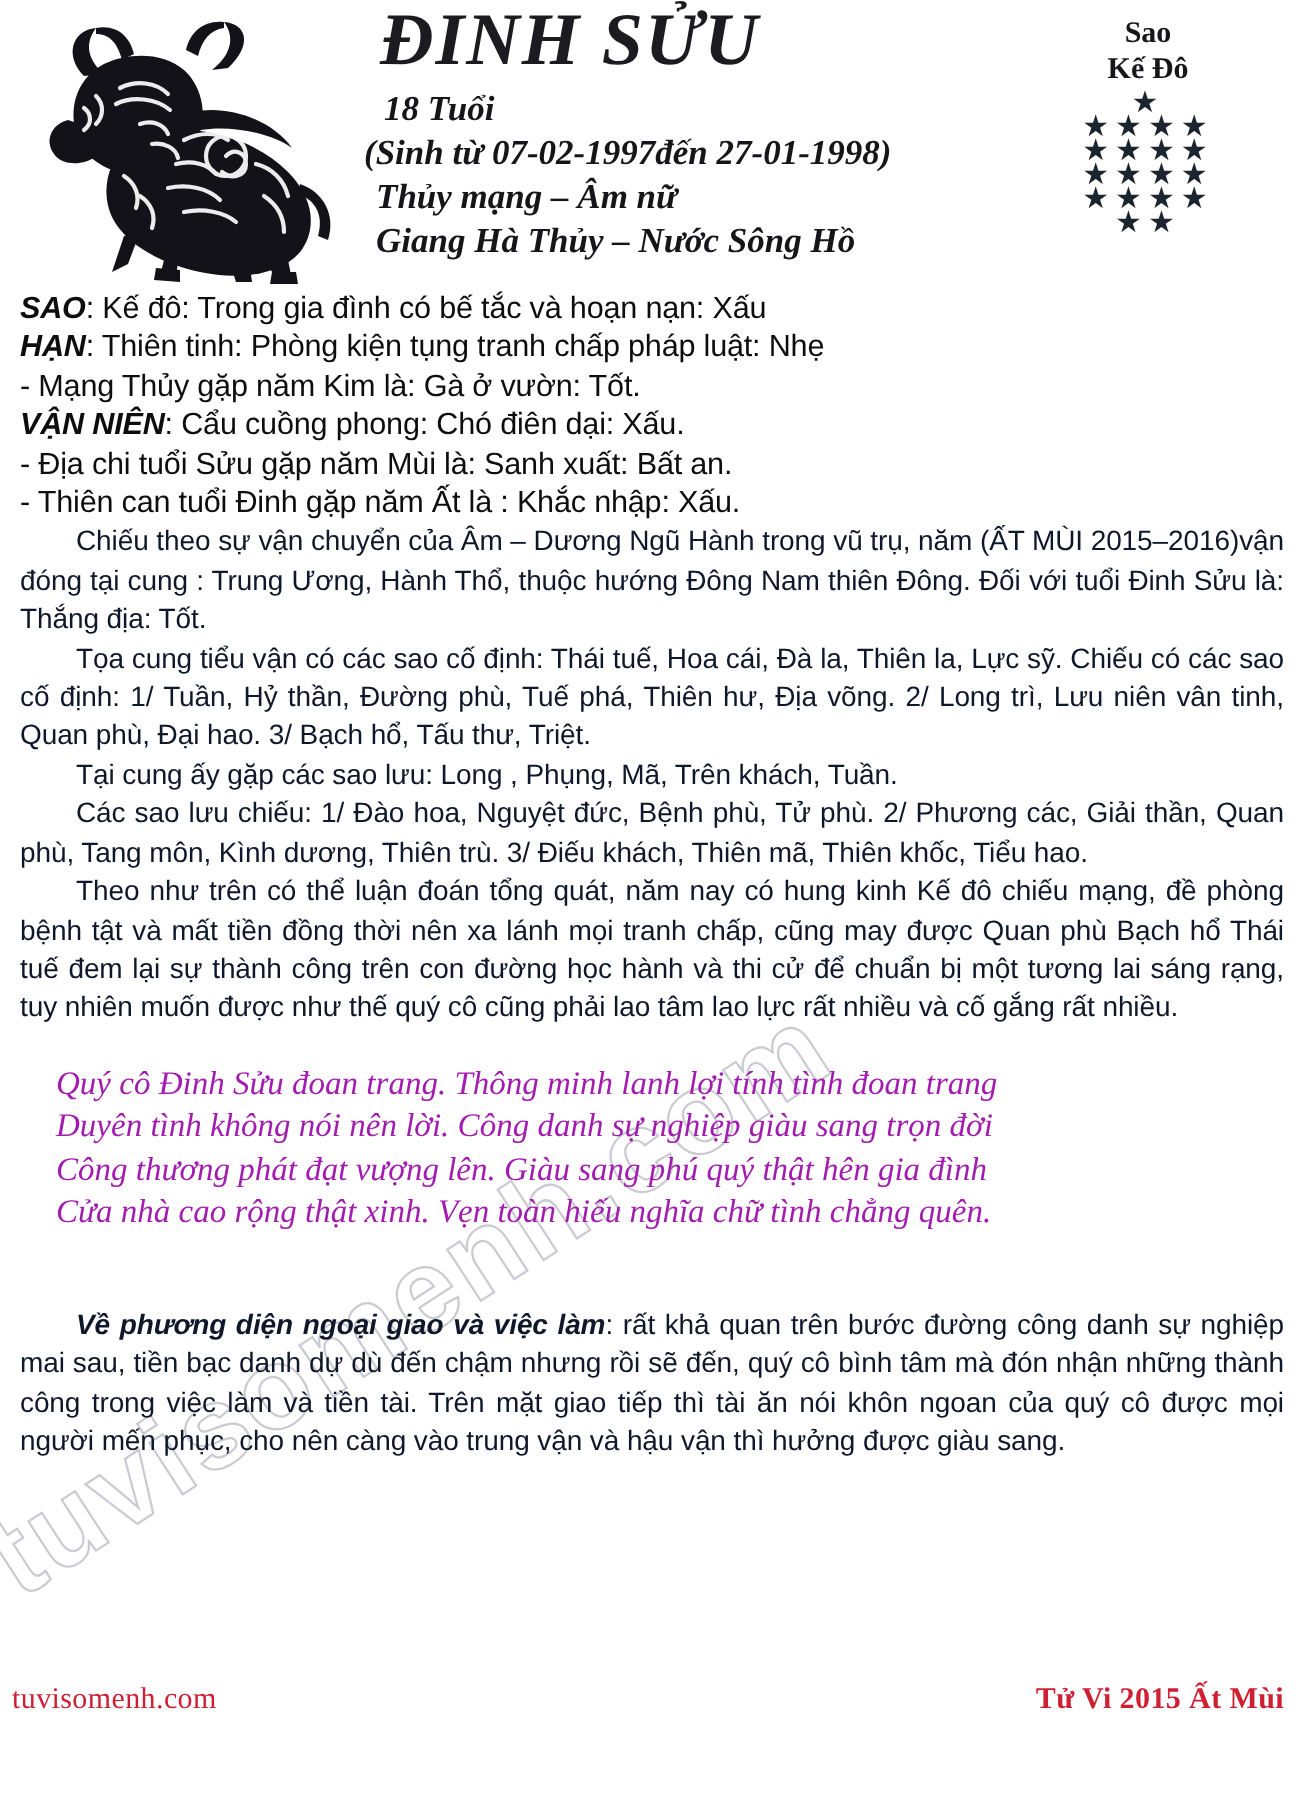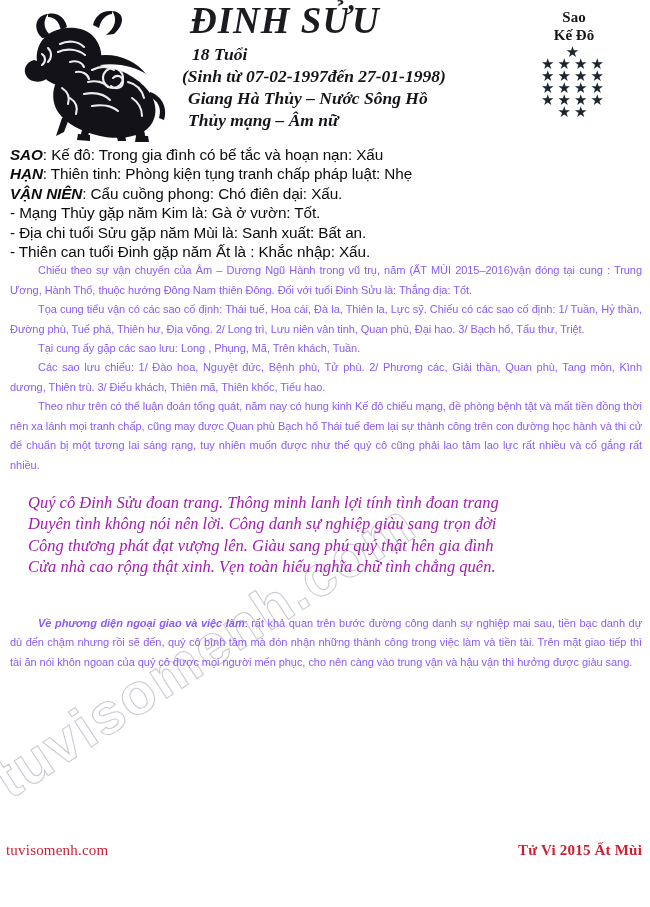--- a/index.html
+++ b/index.html
@@ -117,26 +117,26 @@
     line-height: 19.4px;
     color: #0d0d0d;
     white-space: nowrap;
     letter-spacing: -0.1px;
   }
   .lead {
     font-style: italic;
     font-weight: bold;
   }
   .para {
-    font-size: 11px;
+    font-size: 14px;
     line-height: 19.4px;
     text-align: justify;
     text-justify: inter-word;
     text-indent: 28px;
-    color: #8b5cf6;
+    color: #0f172a;
     margin: 0;
     letter-spacing: -0.05px;
   }
 
   
   #poem {
     margin-top: 17px;
     margin-left: 18px;
   }
   .poem-line {
@@ -235,22 +235,22 @@
           <path d="M52 90 C58 94 60 100 58 106"></path>
           <path d="M44 80 C50 84 52 90 50 96"></path>
         </g>
       </svg>
     </div>
 
     <div id="title-block">
       <div id="zodiac-title">ĐINH SỬU</div>
       <div class="subtitle-line indent1">18 Tuổi</div>
       <div class="subtitle-line">(Sinh từ 07-02-1997đến 27-01-1998)</div>
+      <div class="subtitle-line indent2">Thủy mạng – Âm nữ</div>
       <div class="subtitle-line indent2">Giang Hà Thủy – Nước Sông Hồ</div>
-      <div class="subtitle-line indent2">Thủy mạng – Âm nữ</div>
     </div>
 
     <div id="star-block">
       <div class="star-label">Sao</div>
       <div class="star-label">Kế Đô</div>
       <div id="star-grid">
           <div class="star-row">★</div>
           <div class="star-row">★★★★</div>
           <div class="star-row">★★★★</div>
           <div class="star-row">★★★★</div>
@@ -261,25 +261,25 @@
   </div>
 
   <div id="body-text">
 
     <div class="line">
       <span class="lead">SAO</span><span>: Kế đô: Trong gia đình có bế tắc và hoạn nạn: Xấu</span>
     </div>
     <div class="line">
       <span class="lead">HẠN</span><span>: Thiên tinh: Phòng kiện tụng tranh chấp pháp luật: Nhẹ</span>
     </div>
+    <div class="line">-  Mạng Thủy gặp năm Kim là: Gà ở vườn: Tốt.</div>
+
     <div class="line">
       <span class="lead">VẬN NIÊN</span><span>: Cẩu cuồng phong: Chó điên dại: Xấu.</span>
     </div>
-
-    <div class="line">-  Mạng Thủy gặp năm Kim là: Gà ở vườn: Tốt.</div>
     <div class="line">- Địa chi tuổi Sửu gặp năm Mùi là: Sanh xuất: Bất an.</div>
     <div class="line">- Thiên can tuổi Đinh gặp năm Ất là : Khắc nhập: Xấu.</div>
 
     <p class="para">Chiếu theo sự vận chuyển của Âm – Dương Ngũ Hành trong vũ trụ, năm (ẤT MÙI 2015–2016)vận đóng tại cung : Trung Ương, Hành Thổ, thuộc hướng Đông Nam thiên Đông. Đối với tuổi Đinh Sửu là: Thắng địa: Tốt.</p>
     <p class="para">Tọa cung tiểu vận có các sao cố định: Thái tuế, Hoa cái, Đà la, Thiên la, Lực sỹ. Chiếu có các sao cố định: 1/ Tuần, Hỷ thần, Đường phù, Tuế phá, Thiên hư, Địa võng. 2/ Long trì, Lưu niên vân tinh, Quan phù, Đại hao. 3/ Bạch hổ, Tấu thư, Triệt.</p>
     <p class="para">Tại cung ấy gặp các sao lưu: Long , Phụng, Mã, Trên khách, Tuần.</p>
     <p class="para">Các sao lưu chiếu: 1/ Đào hoa, Nguyệt đức, Bệnh phù, Tử phù. 2/ Phương các, Giải thần, Quan phù, Tang môn, Kình dương, Thiên trù. 3/ Điếu khách, Thiên mã, Thiên khốc, Tiểu hao.</p>
     <p class="para">Theo như trên có thể luận đoán tổng quát, năm nay có hung kinh Kế đô chiếu mạng, đề phòng bệnh tật và mất tiền đồng thời nên xa lánh mọi tranh chấp, cũng may được Quan phù Bạch hổ Thái tuế đem lại sự thành công trên con đường học hành và thi cử để chuẩn bị một tương lai sáng rạng, tuy nhiên muốn được như thế quý cô cũng phải lao tâm lao lực rất nhiều và cố gắng rất nhiều.</p>
 
     <div id="poem">

